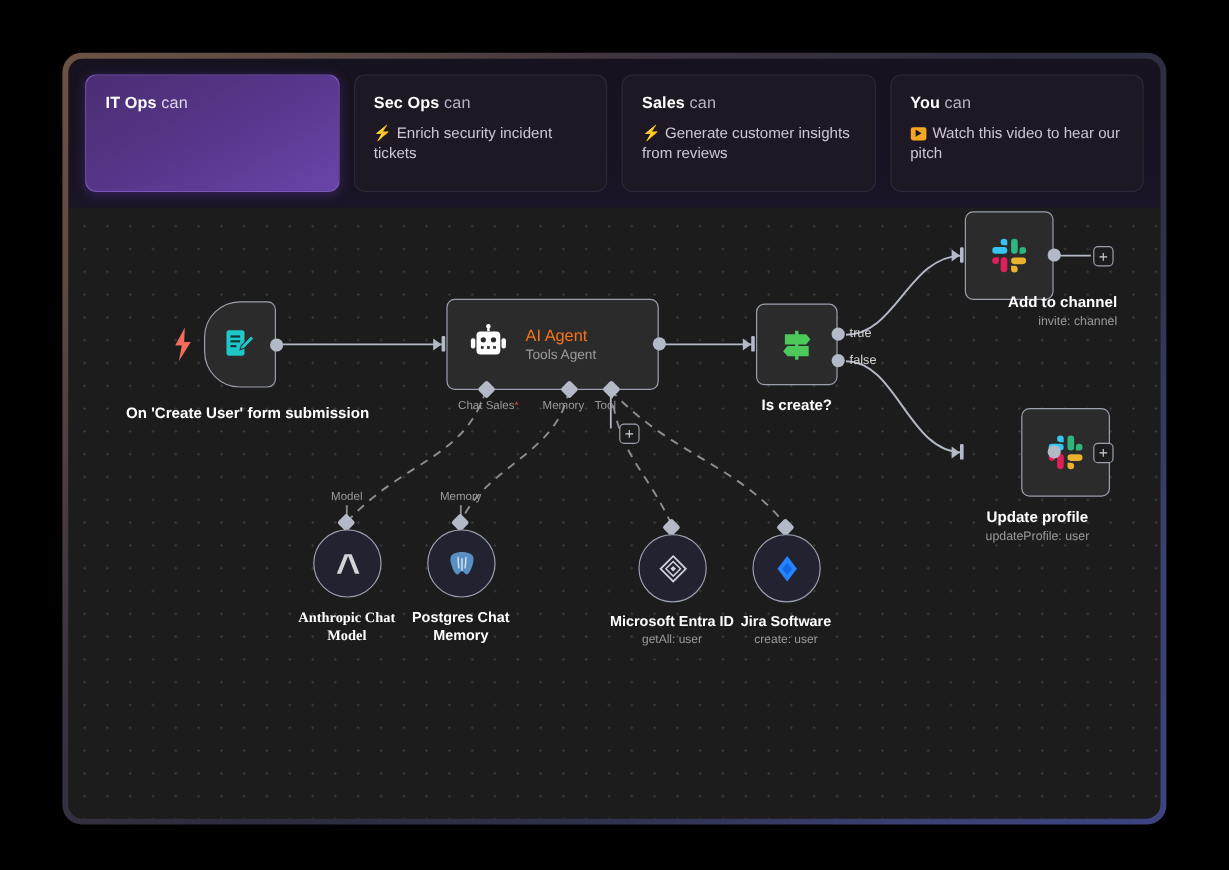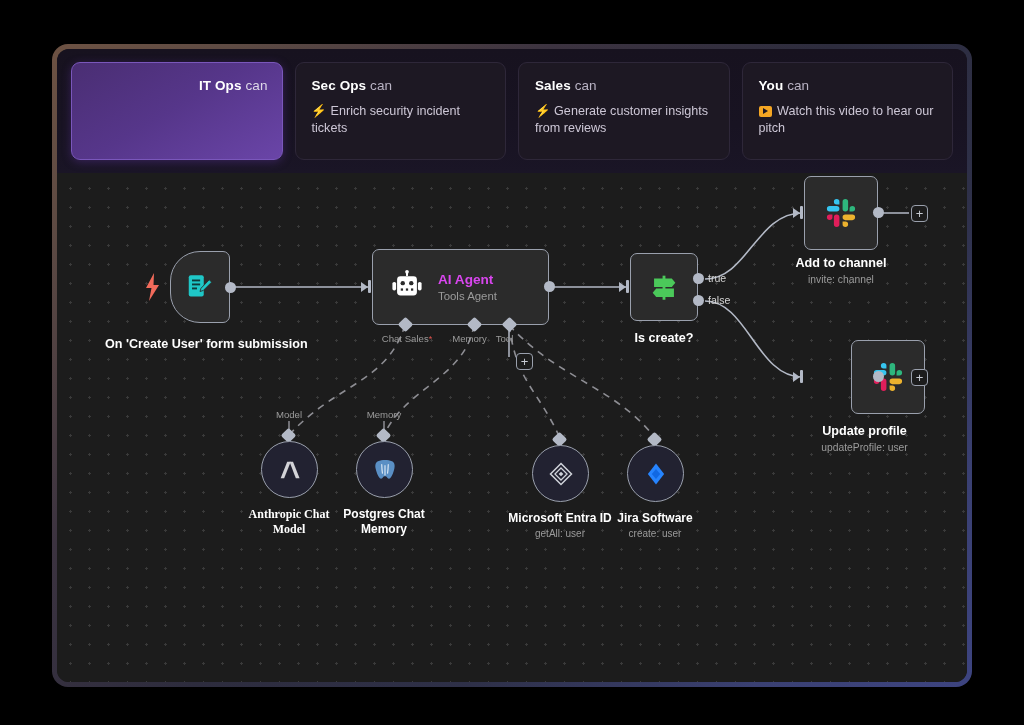--- a/index.html
+++ b/index.html
@@ -46,21 +46,20 @@
     border-radius: 9px;
     padding: 15px 14px 0 16px;
     background: #1d1823;
     border: 1px solid #2e2739;
     cursor: pointer;
   }
   .card.active {
     background: linear-gradient(150deg, #4a2e73 0%, #56368a 48%, #6a45a8 100%);
     border: 1px solid #7a57bb;
     box-shadow: 0 2px 10px rgba(90,50,150,.45);
-    text-align: right;
   }
   .card-title {
     font-size: 13.5px;
     color: #b9b3c4;
     margin-bottom: 10px;
     letter-spacing: .1px;
   }
   .card.active .card-title { color: #ded9e8; }
   .card-title b { color: #ffffff; font-weight: 700; }
   .card-body {
@@ -325,21 +324,21 @@
           <rect x="5" y="4.4" width="14" height="13.6" rx="2.4" fill="#fff"></rect>
           <rect x="1.7" y="8.4" width="2.6" height="6" rx="1.2" fill="#fff"></rect>
           <rect x="19.7" y="8.4" width="2.6" height="6" rx="1.2" fill="#fff"></rect>
           <circle cx="9" cy="9.3" r="1.55" fill="#2b2b2b"></circle>
           <circle cx="15" cy="9.3" r="1.55" fill="#2b2b2b"></circle>
           <rect x="7.6" y="13" width="1.6" height="1.6" fill="#2b2b2b"></rect>
           <rect x="11.2" y="13" width="1.6" height="1.6" fill="#2b2b2b"></rect>
           <rect x="14.8" y="13" width="1.6" height="1.6" fill="#2b2b2b"></rect>
         </svg>
         <div style="margin-left:14px;">
-          <div style="color:#d946ef; font-size:13.6px; font-weight:700;">AI Agent</div>
+          <div style="color:#f97316; font-size:13.6px; font-weight:400;">AI Agent</div>
           <div style="color:#9b9b9b; font-size:11.4px; margin-top:3px;">Tools Agent</div>
         </div>
       </div>
       <div class="arrowin" style="left:-11px; top:33px;"></div>
       <div class="arrowbar" style="left:-4px; top:31px;"></div>
       <div class="dot" style="left:172px; top:32px;"></div>
 
       <div class="diamond" style="left:28px; top:70px;"></div>
       <div class="diamond" style="left:97px; top:70px;"></div>
       <div class="diamond" style="left:132px; top:70px;"></div>
@@ -376,21 +375,21 @@
         <svg width="36" height="36" viewBox="0 0 24 24">
           <path d="M6.3 14.8a1.85 1.85 0 1 1-1.85-1.85H6.3z M7.25 14.8a1.85 1.85 0 0 1 3.7 0v4.65a1.85 1.85 0 1 1-3.7 0z" fill="#e01e5a"></path>
           <path d="M9.1 6.3a1.85 1.85 0 1 1 1.85-1.85V6.3z M9.1 7.25a1.85 1.85 0 0 1 0 3.7H4.45a1.85 1.85 0 1 1 0-3.7z" fill="#36c5f0"></path>
           <path d="M17.7 9.1a1.85 1.85 0 1 1 1.85 1.85H17.7z M16.75 9.1a1.85 1.85 0 0 1-3.7 0V4.45a1.85 1.85 0 1 1 3.7 0z" fill="#2eb67d"></path>
           <path d="M14.9 17.7a1.85 1.85 0 1 1-1.85 1.85V17.7z M14.9 16.75a1.85 1.85 0 0 1 0-3.7h4.65a1.85 1.85 0 1 1 0 3.7z" fill="#ecb22e"></path>
         </svg>
       </div>
       <div class="arrowin" style="left:-11px; top:32px;"></div>
       <div class="arrowbar" style="left:-4px; top:30px;"></div>
       <div class="dot" style="left:69px; top:31px;"></div>
-      <div class="nlabel" style="top:80px; width:180px;">
+      <div class="nlabel" style="top:69px; width:180px;text-align:right;">
         <span>Add to channel</span>
         <span class="nsub">invite: channel</span>
       </div>
     </div>
     <div class="plusbtn" style="left:854px; top:32px;">+</div>
 
     <div class="node" style="left:747px; top:167px;padding-left:47px;">
       <div class="nbox" style="width:74px; height:74px; justify-content:center;">
         <svg width="36" height="36" viewBox="0 0 24 24">
           <path d="M6.3 14.8a1.85 1.85 0 1 1-1.85-1.85H6.3z M7.25 14.8a1.85 1.85 0 0 1 3.7 0v4.65a1.85 1.85 0 1 1-3.7 0z" fill="#e01e5a"></path>

